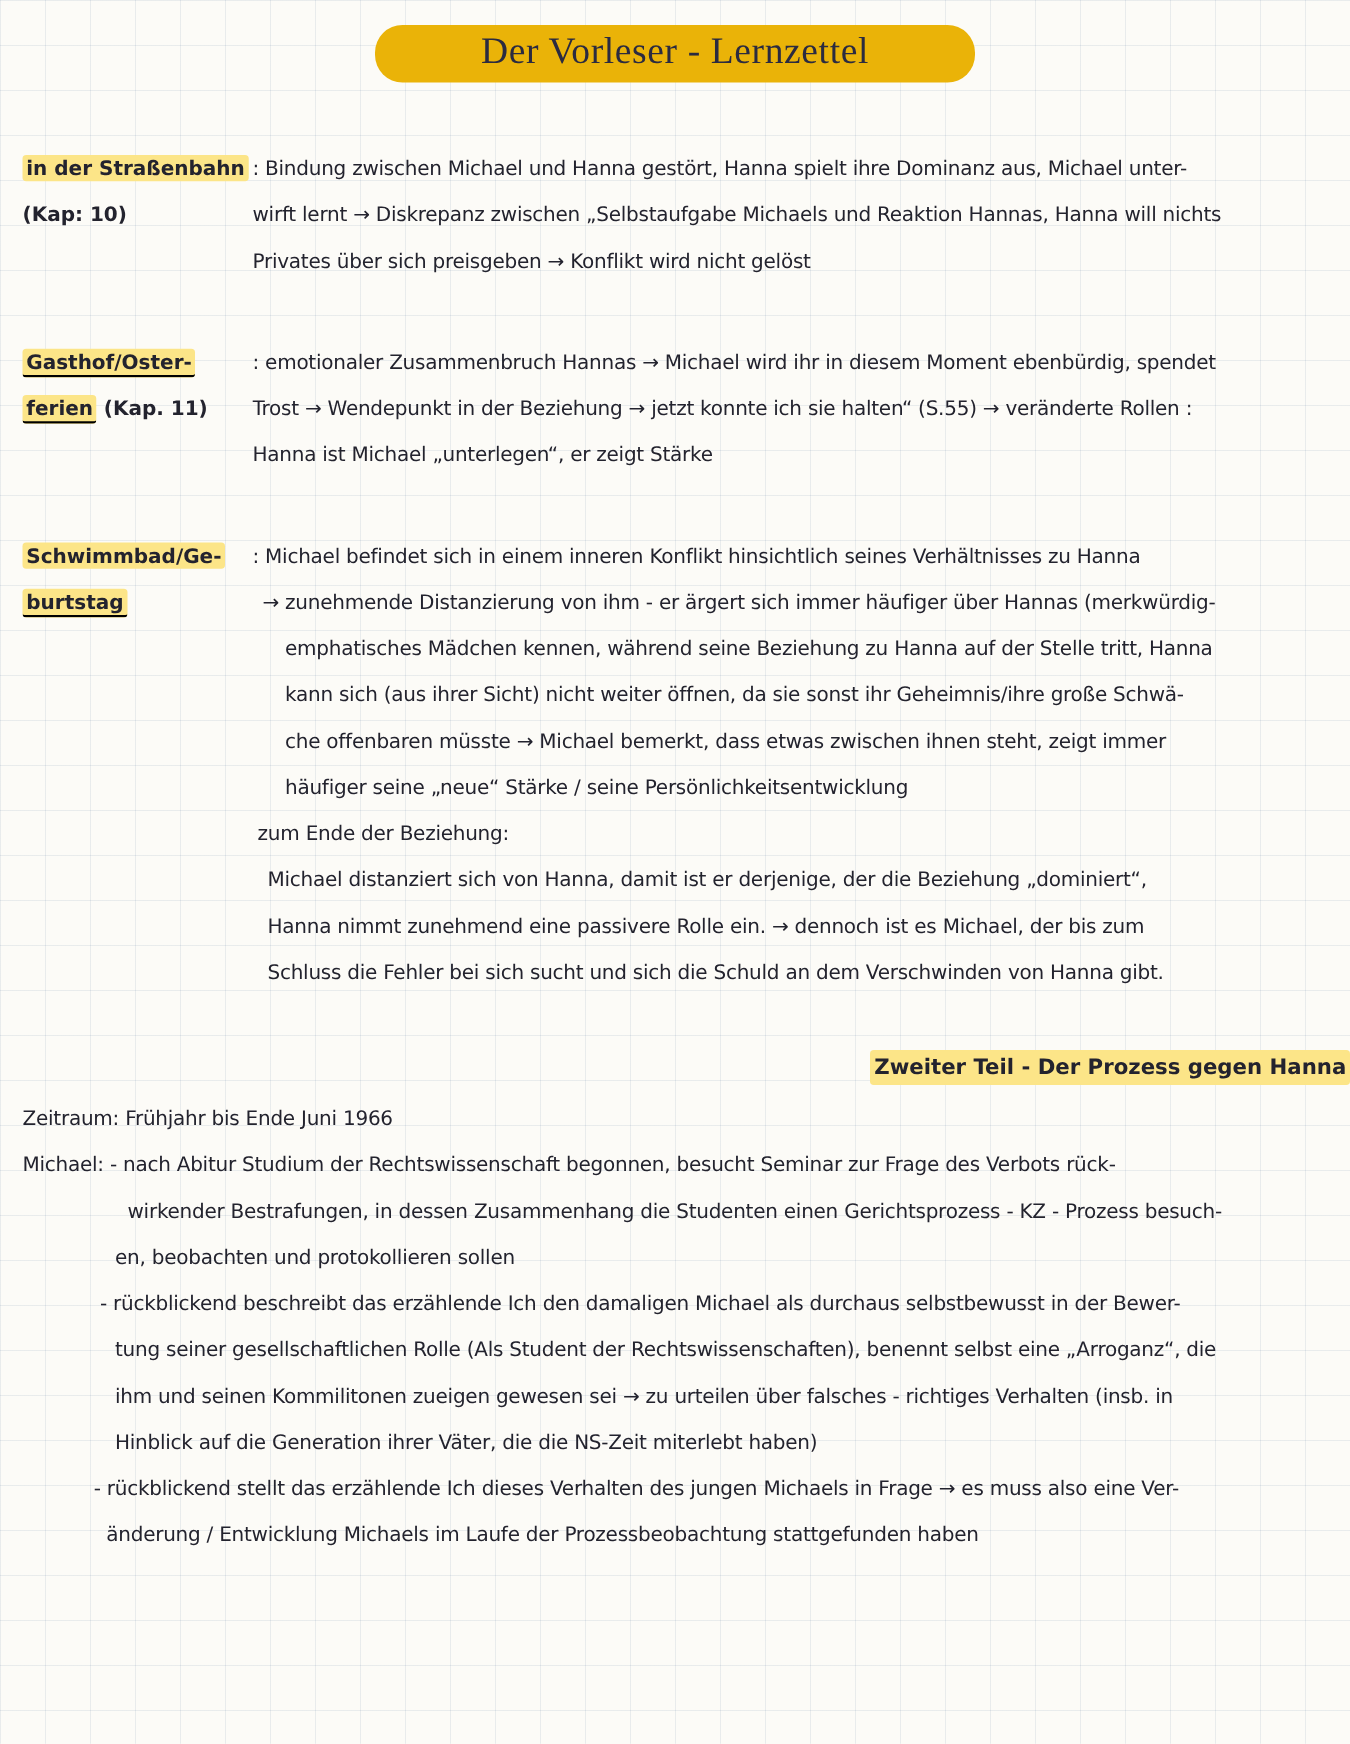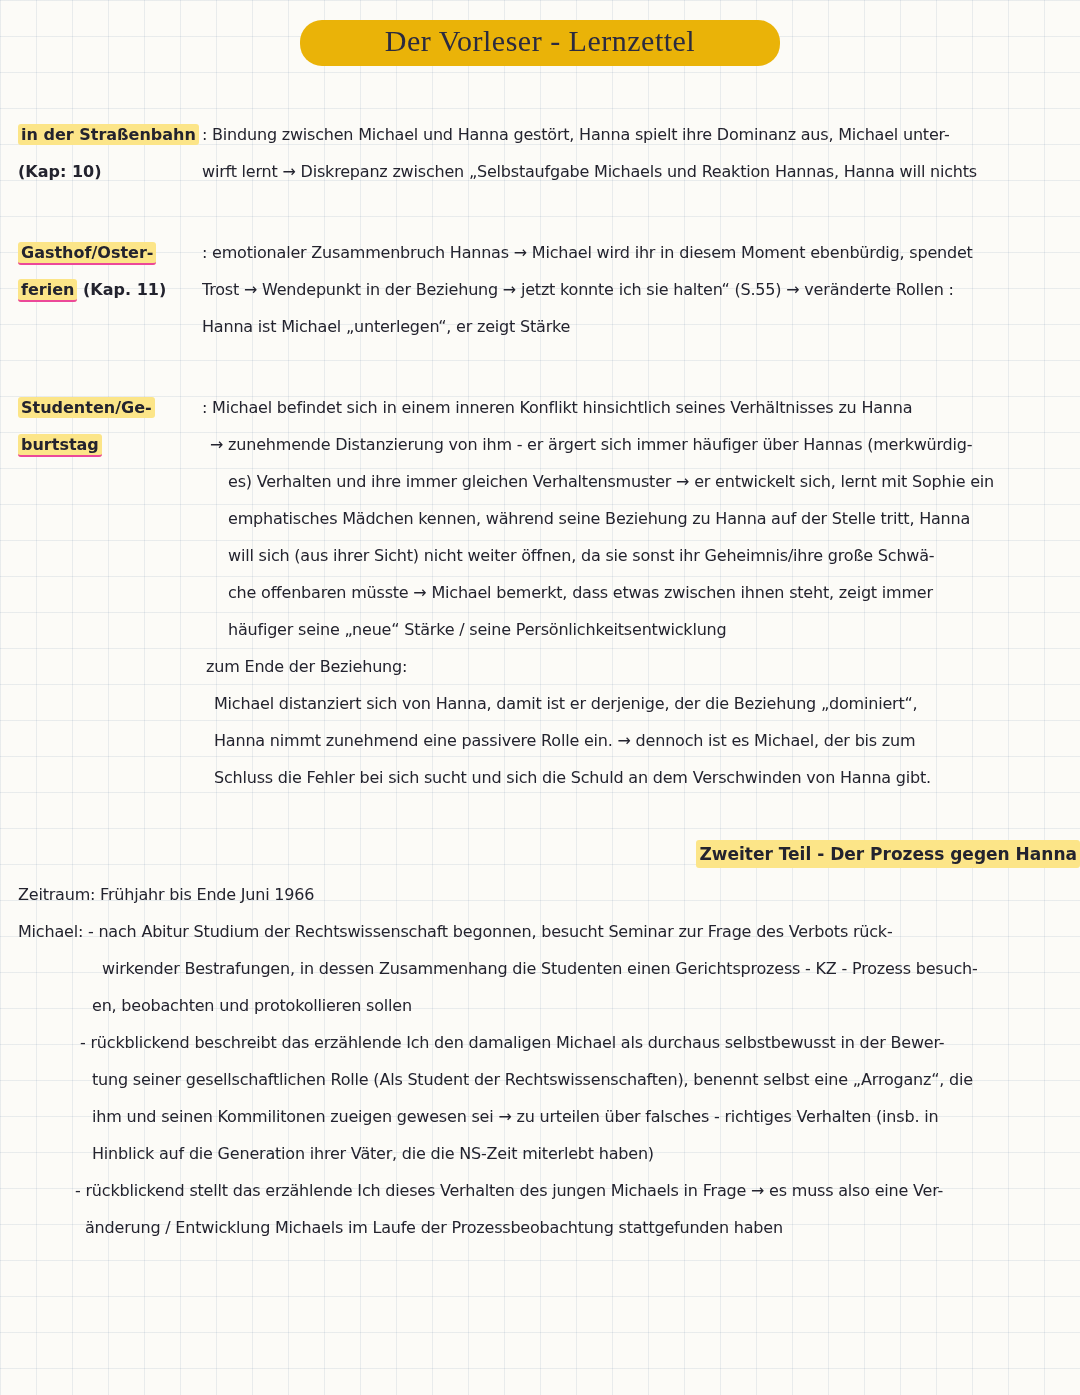--- a/index.html
+++ b/index.html
@@ -40,21 +40,21 @@
     line-height: 37px;
     font-size: 16px;
     font-weight: 600;
     white-space: nowrap;
   }
   .hl {
     background: #fce588;
     padding: 1px 3px;
     border-radius: 3px;
   }
-  .ul { border-bottom: 2px solid #ec4899; }
+  .ul { border-bottom: 2px solid #000000; }
   .plain { font-weight: 600; }
 
   .body-col { flex: 1; min-width: 0; overflow: hidden; }
   .note-line {
     line-height: 37px;
     font-size: 16px;
     letter-spacing: -0.2px;
     white-space: nowrap;
   }
 
@@ -91,49 +91,49 @@
 <main class="content">
 
   <section class="section">
     <div class="labels">
       <div class="label-line"><span class="hl">in der Straßenbahn</span></div>
       <div class="label-line"><span class="plain">(Kap: 10)</span></div>
     </div>
     <div class="body-col">
       <div class="note-line">: Bindung zwischen Michael und Hanna gestört, Hanna spielt ihre Dominanz aus, Michael unter-</div>
       <div class="note-line">wirft lernt → Diskrepanz zwischen „Selbstaufgabe Michaels und Reaktion Hannas, Hanna will nichts</div>
+      <div class="note-line">Privates über sich preisgeben → Konflikt wird nicht gelöst</div>
     </div>
   </section>
 
   <section class="section">
     <div class="labels">
       <div class="label-line"><span class="hl ul">Gasthof/Oster-</span></div>
       <div class="label-line">
         <span class="hl ul">ferien</span>
         <span class="plain">(Kap. 11)</span>
       </div>
     </div>
     <div class="body-col">
       <div class="note-line">: emotionaler Zusammenbruch Hannas → Michael wird ihr in diesem Moment ebenbürdig, spendet</div>
       <div class="note-line">Trost → Wendepunkt in der Beziehung → jetzt konnte ich sie halten“ (S.55) → veränderte Rollen :</div>
       <div class="note-line">Hanna ist Michael „unterlegen“, er zeigt Stärke</div>
     </div>
   </section>
 
   <section class="section">
     <div class="labels">
-      <div class="label-line"><span class="hl">Studenten/Ge-</span></div>
+      <div class="label-line"><span class="hl">Schwimmbad/Ge-</span></div>
       <div class="label-line"><span class="hl ul">burtstag</span></div>
     </div>
     <div class="body-col">
       <div class="note-line">: Michael befindet sich in einem inneren Konflikt hinsichtlich seines Verhältnisses zu Hanna</div>
       <div class="note-line ind-a">→ zunehmende Distanzierung von ihm - er ärgert sich immer häufiger über Hannas (merkwürdig-</div>
-      <div class="note-line ind-b">es) Verhalten und ihre immer gleichen Verhaltensmuster → er entwickelt sich, lernt mit Sophie ein</div>
       <div class="note-line ind-b">emphatisches Mädchen kennen, während seine Beziehung zu Hanna auf der Stelle tritt, Hanna</div>
-      <div class="note-line ind-b">will sich (aus ihrer Sicht) nicht weiter öffnen, da sie sonst ihr Geheimnis/ihre große Schwä-</div>
+      <div class="note-line ind-b">kann sich (aus ihrer Sicht) nicht weiter öffnen, da sie sonst ihr Geheimnis/ihre große Schwä-</div>
       <div class="note-line ind-b">che offenbaren müsste → Michael bemerkt, dass etwas zwischen ihnen steht, zeigt immer</div>
       <div class="note-line ind-b">häufiger seine „neue“ Stärke / seine Persönlichkeitsentwicklung</div>
       <div class="note-line out">⇒ zum Ende der Beziehung:</div>
       <div class="note-line ind-c">Michael distanziert sich von Hanna, damit ist er derjenige, der die Beziehung „dominiert“,</div>
       <div class="note-line ind-c">Hanna nimmt zunehmend eine passivere Rolle ein. → dennoch ist es Michael, der bis zum</div>
       <div class="note-line ind-c">Schluss die Fehler bei sich sucht und sich die Schuld an dem Verschwinden von Hanna gibt.</div>
     </div>
   </section>
 
 </main>

